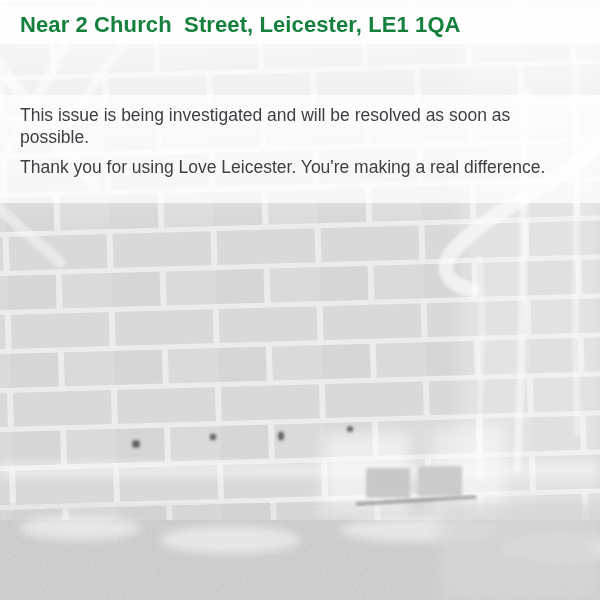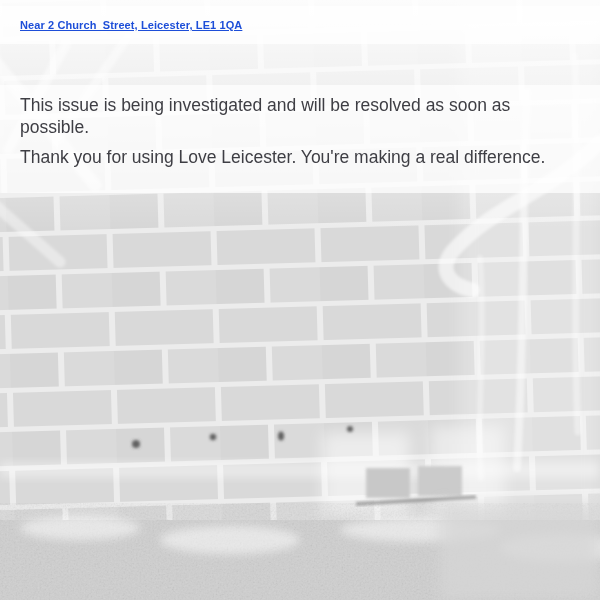--- a/index.html
+++ b/index.html
@@ -21,30 +21,29 @@
     position: absolute;
     top: 6px; left: 0; right: 0;
     height: 38px;
     background: rgba(255,255,255,0.75);
     display: flex;
     align-items: center;
     padding-left: 20px;
     box-sizing: border-box;
   }
   .banner-text {
-    font-size: 11px;
+    font-size: 22px;
     font-weight: bold;
-    color: #1d4ed8;
+    color: #15803d;
     white-space: pre-wrap;
     letter-spacing: 0.1px;
-    text-decoration: underline;
   }
   .panel {
     position: absolute;
-    top: 85px; left: 0; right: 0;
+    top: 95px; left: 0; right: 0;
     background: rgba(255,255,255,0.72);
     padding: 9px 32px 13px 20px;
     box-sizing: border-box;
   }
   .panel p {
     margin: 0 0 8px 0;
     font-size: 17.5px;
     line-height: 22px;
     color: #3e3e44;
   }

